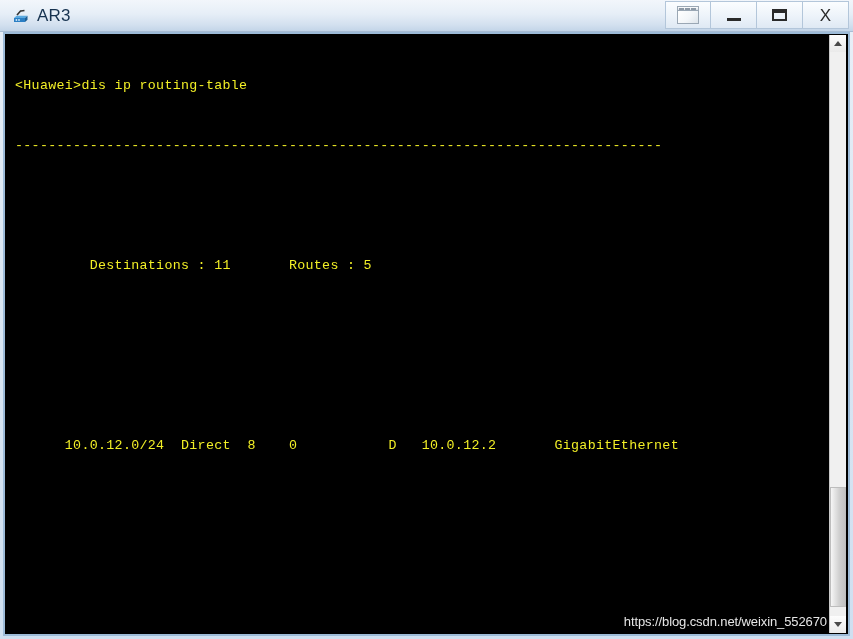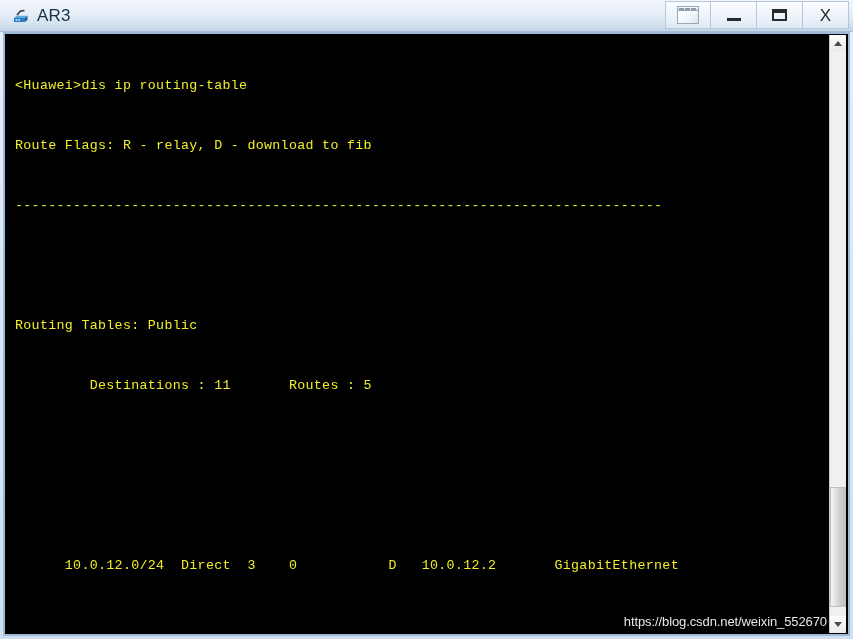--- a/index.html
+++ b/index.html
@@ -254,28 +254,26 @@
       <div class="wbtn">
         <span class="glyph">X</span>
       </div>
     </div>
   </div>
 
   <div class="term-frame">
     <div class="term-inner">
       <div class="console">
         <div class="line">&lt;Huawei&gt;dis ip routing-table</div>
-        <div class="line">Route Flags: R - relay, D - download to fib</div>
         <div class="line">------------------------------------------------------------------------------</div>
         <div class="blank"></div>
-        <div class="line">Routing Tables: Public</div>
         <div class="line">         Destinations : 11       Routes : 5</div>
         <div class="blank"></div>
         <div class="blank"></div>
-        <div id="rows"><div class="line">      10.0.12.0/24  Direct  3    0           D   10.0.12.2       GigabitEthernet</div></div>
+        <div id="rows"><div class="line">      10.0.12.0/24  Direct  8    0           D   10.0.12.2       GigabitEthernet</div></div>
         
         
       </div>
 
       <div class="watermark">https://blog.csdn.net/weixin_552670</div>
     </div>
 
     <div class="scrollbar">
       <div class="sb-arrow up">
           <span class="tri"></span>

